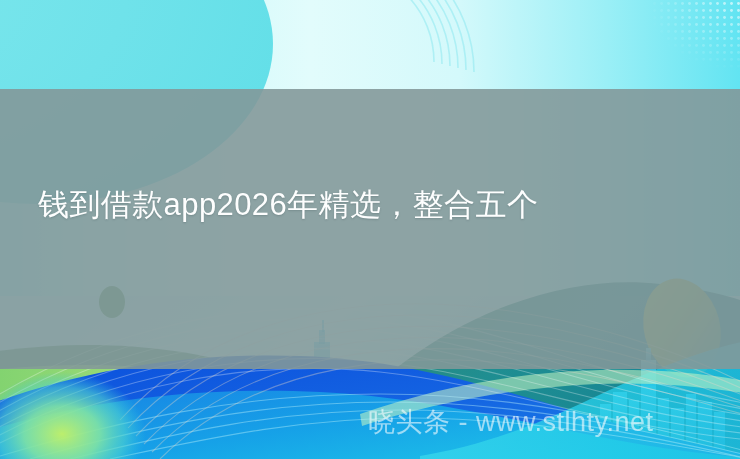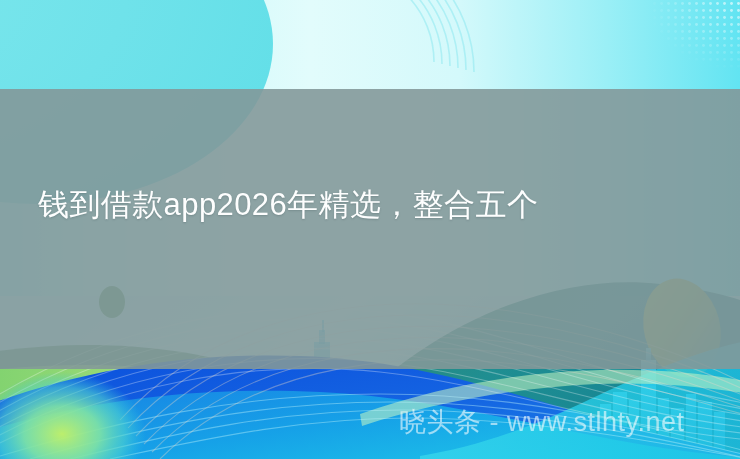--- a/index.html
+++ b/index.html
@@ -35,21 +35,21 @@
     line-height: 47px;
     font-weight: 400;
     color: #fdfefe;
     letter-spacing: 0.4px;
     white-space: nowrap;
     text-shadow: 0 1px 2px rgba(40,60,62,0.22);
   }
   
   #watermark {
     position: absolute;
-    left: 399px;
+    left: 368px;
     top: 404px;
     z-index: 45;
     font-family: "Liberation Sans", sans-serif;
     font-size: 27px;
     line-height: 36px;
     letter-spacing: 0.5px;
     color: rgba(255,255,255,0.58);
     white-space: nowrap;
     pointer-events: none;
   }

